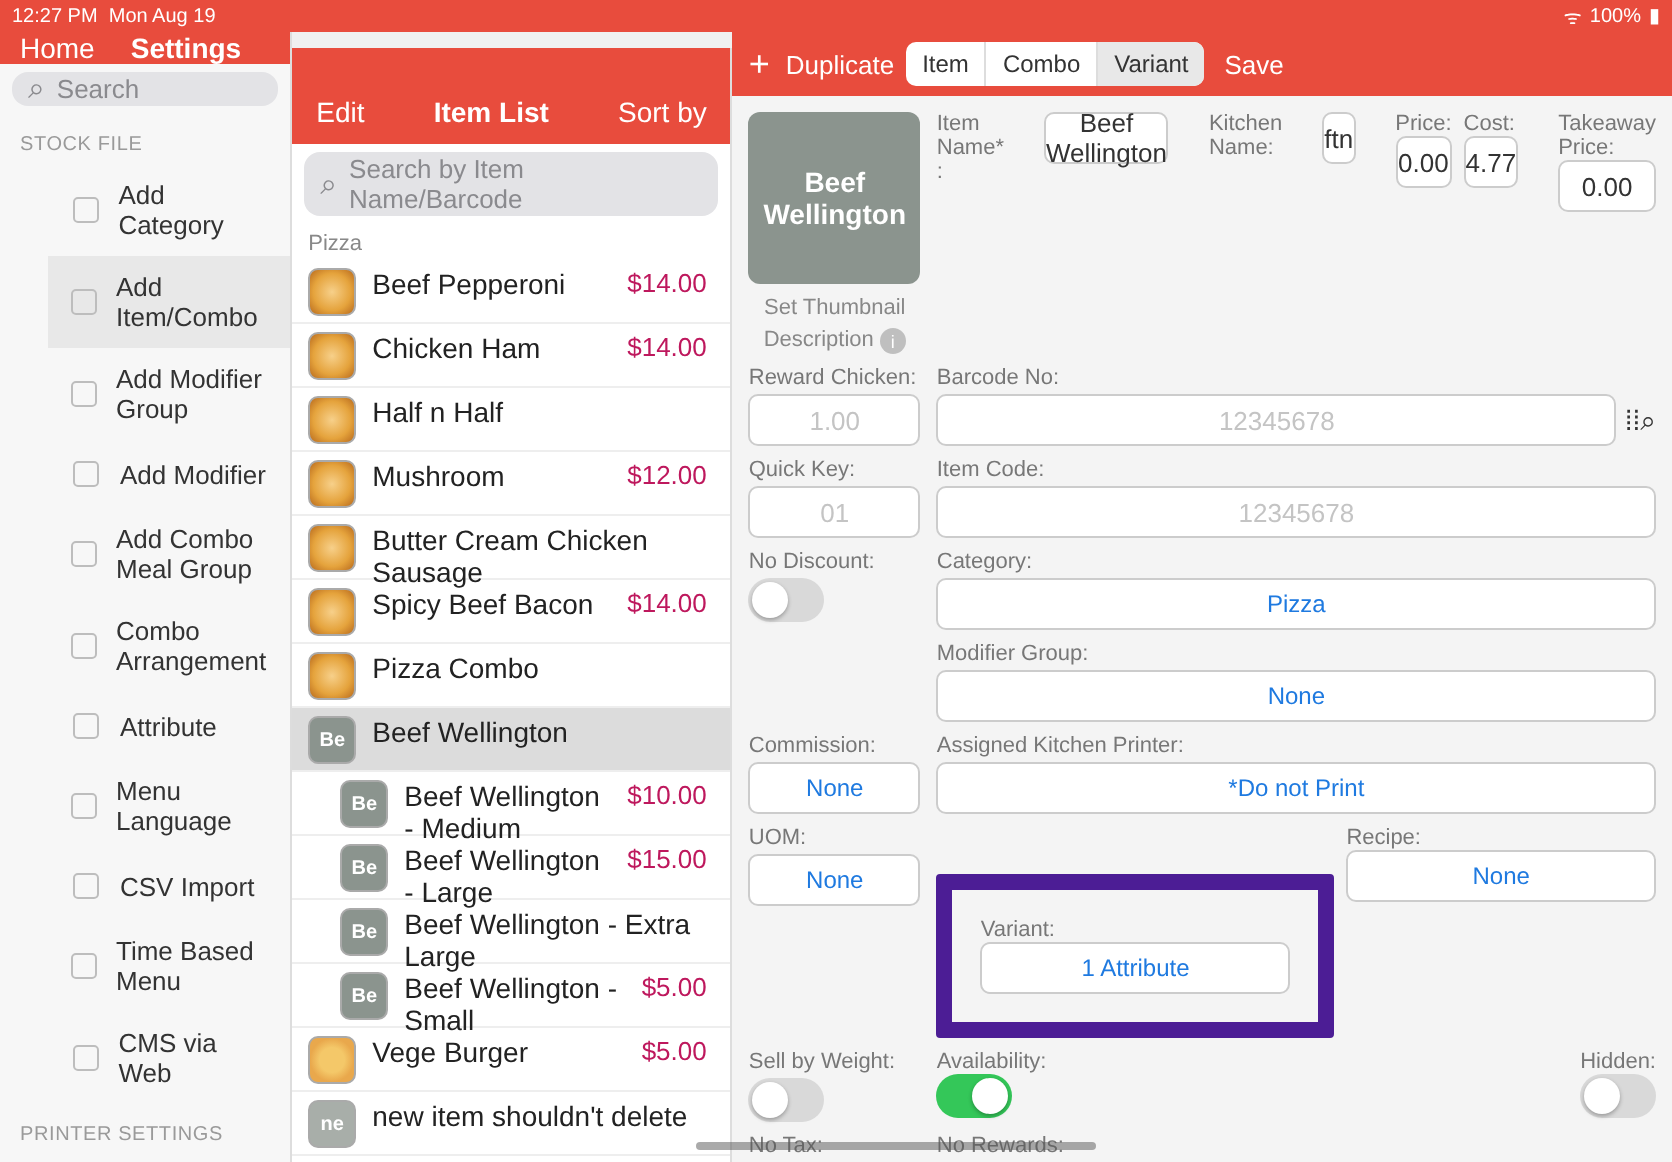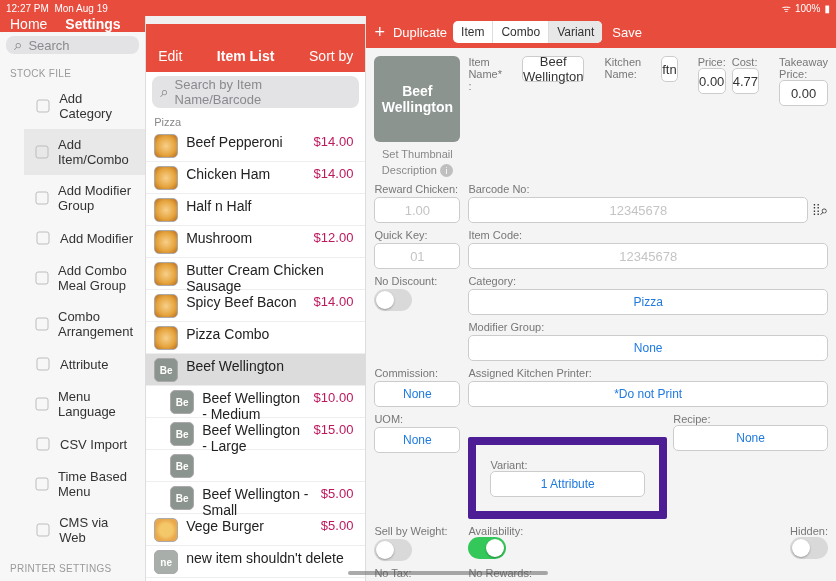--- a/index.html
+++ b/index.html
@@ -275,20 +275,21 @@
             <div class="name">Beef Wellington - Medium</div>
             <div class="price">$10.00</div>
           </div>
           <div class="item-row variant-row">
             <div class="thumb be">Be</div>
             <div class="name">Beef Wellington - Large</div>
             <div class="price">$15.00</div>
           </div>
           <div class="item-row variant-row">
             <div class="thumb be">Be</div>
+            <div class="name">Beef Wellington - Extra Large</div>
             <div class="price"></div>
           </div>
           <div class="item-row variant-row">
             <div class="thumb be">Be</div>
             <div class="name">Beef Wellington - Small</div>
             <div class="price">$5.00</div>
           </div>
           <div class="item-row">
             <div class="thumb burger"></div>
             <div class="name">Vege Burger</div>

